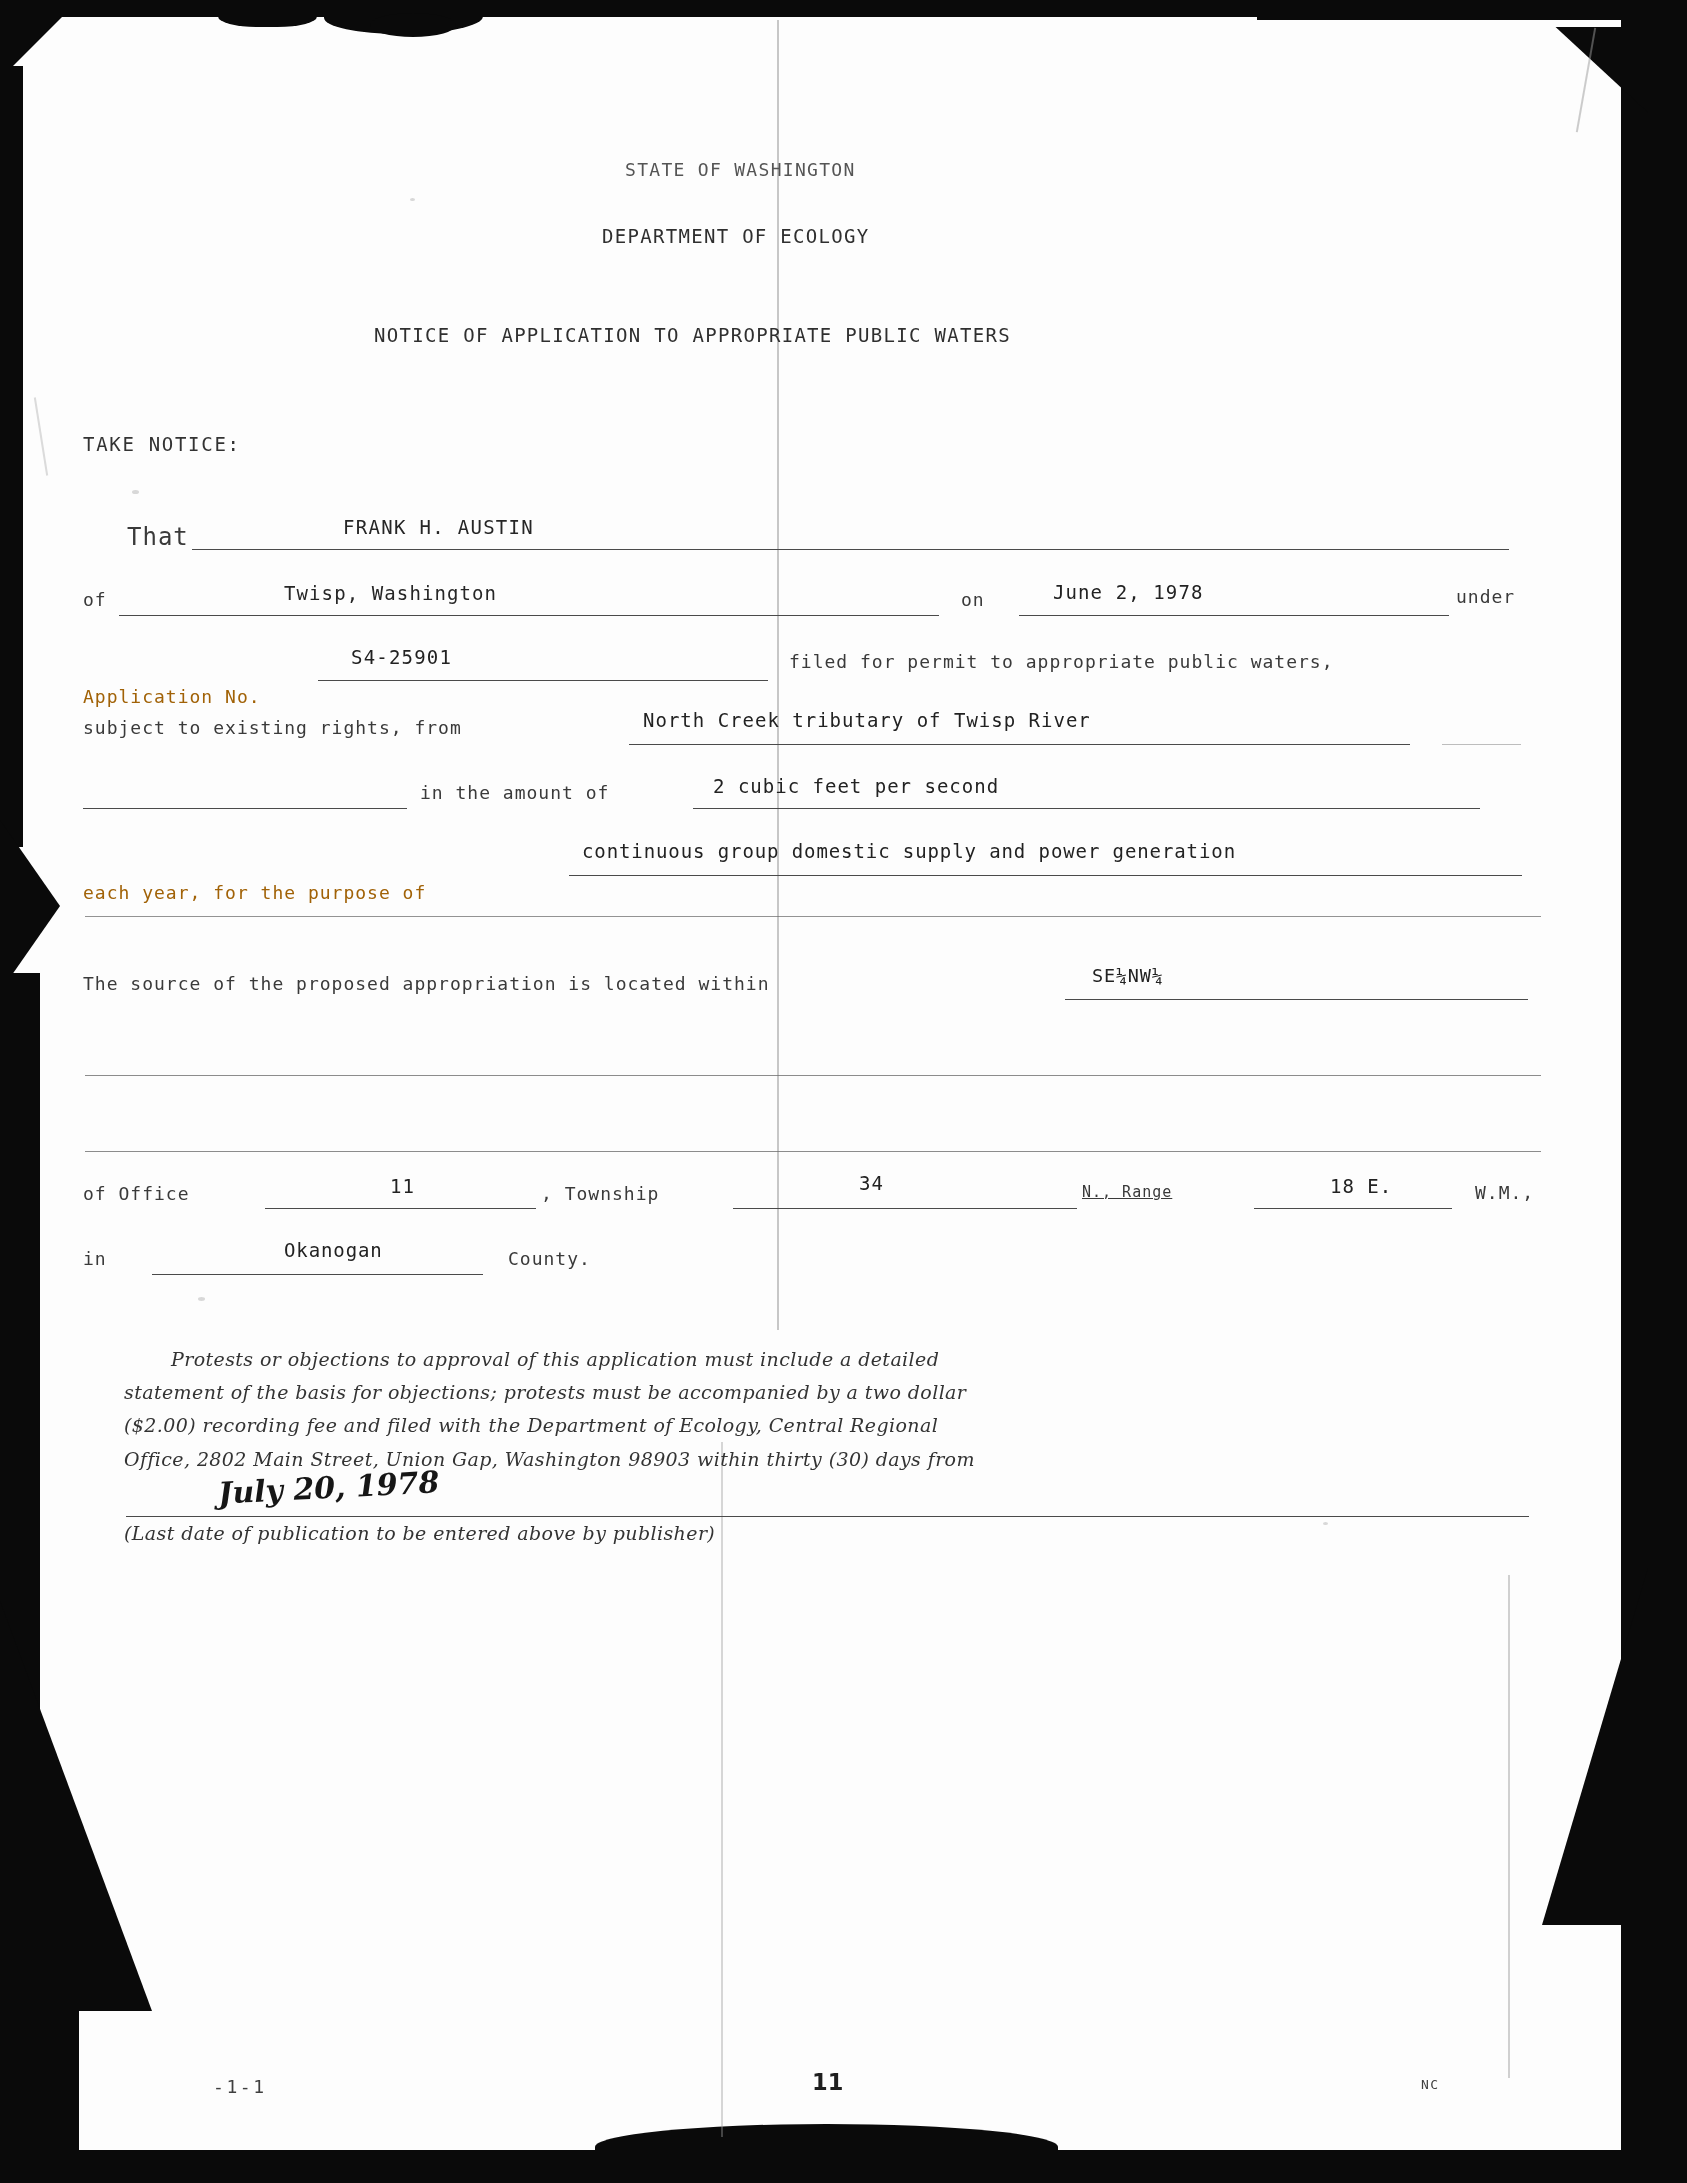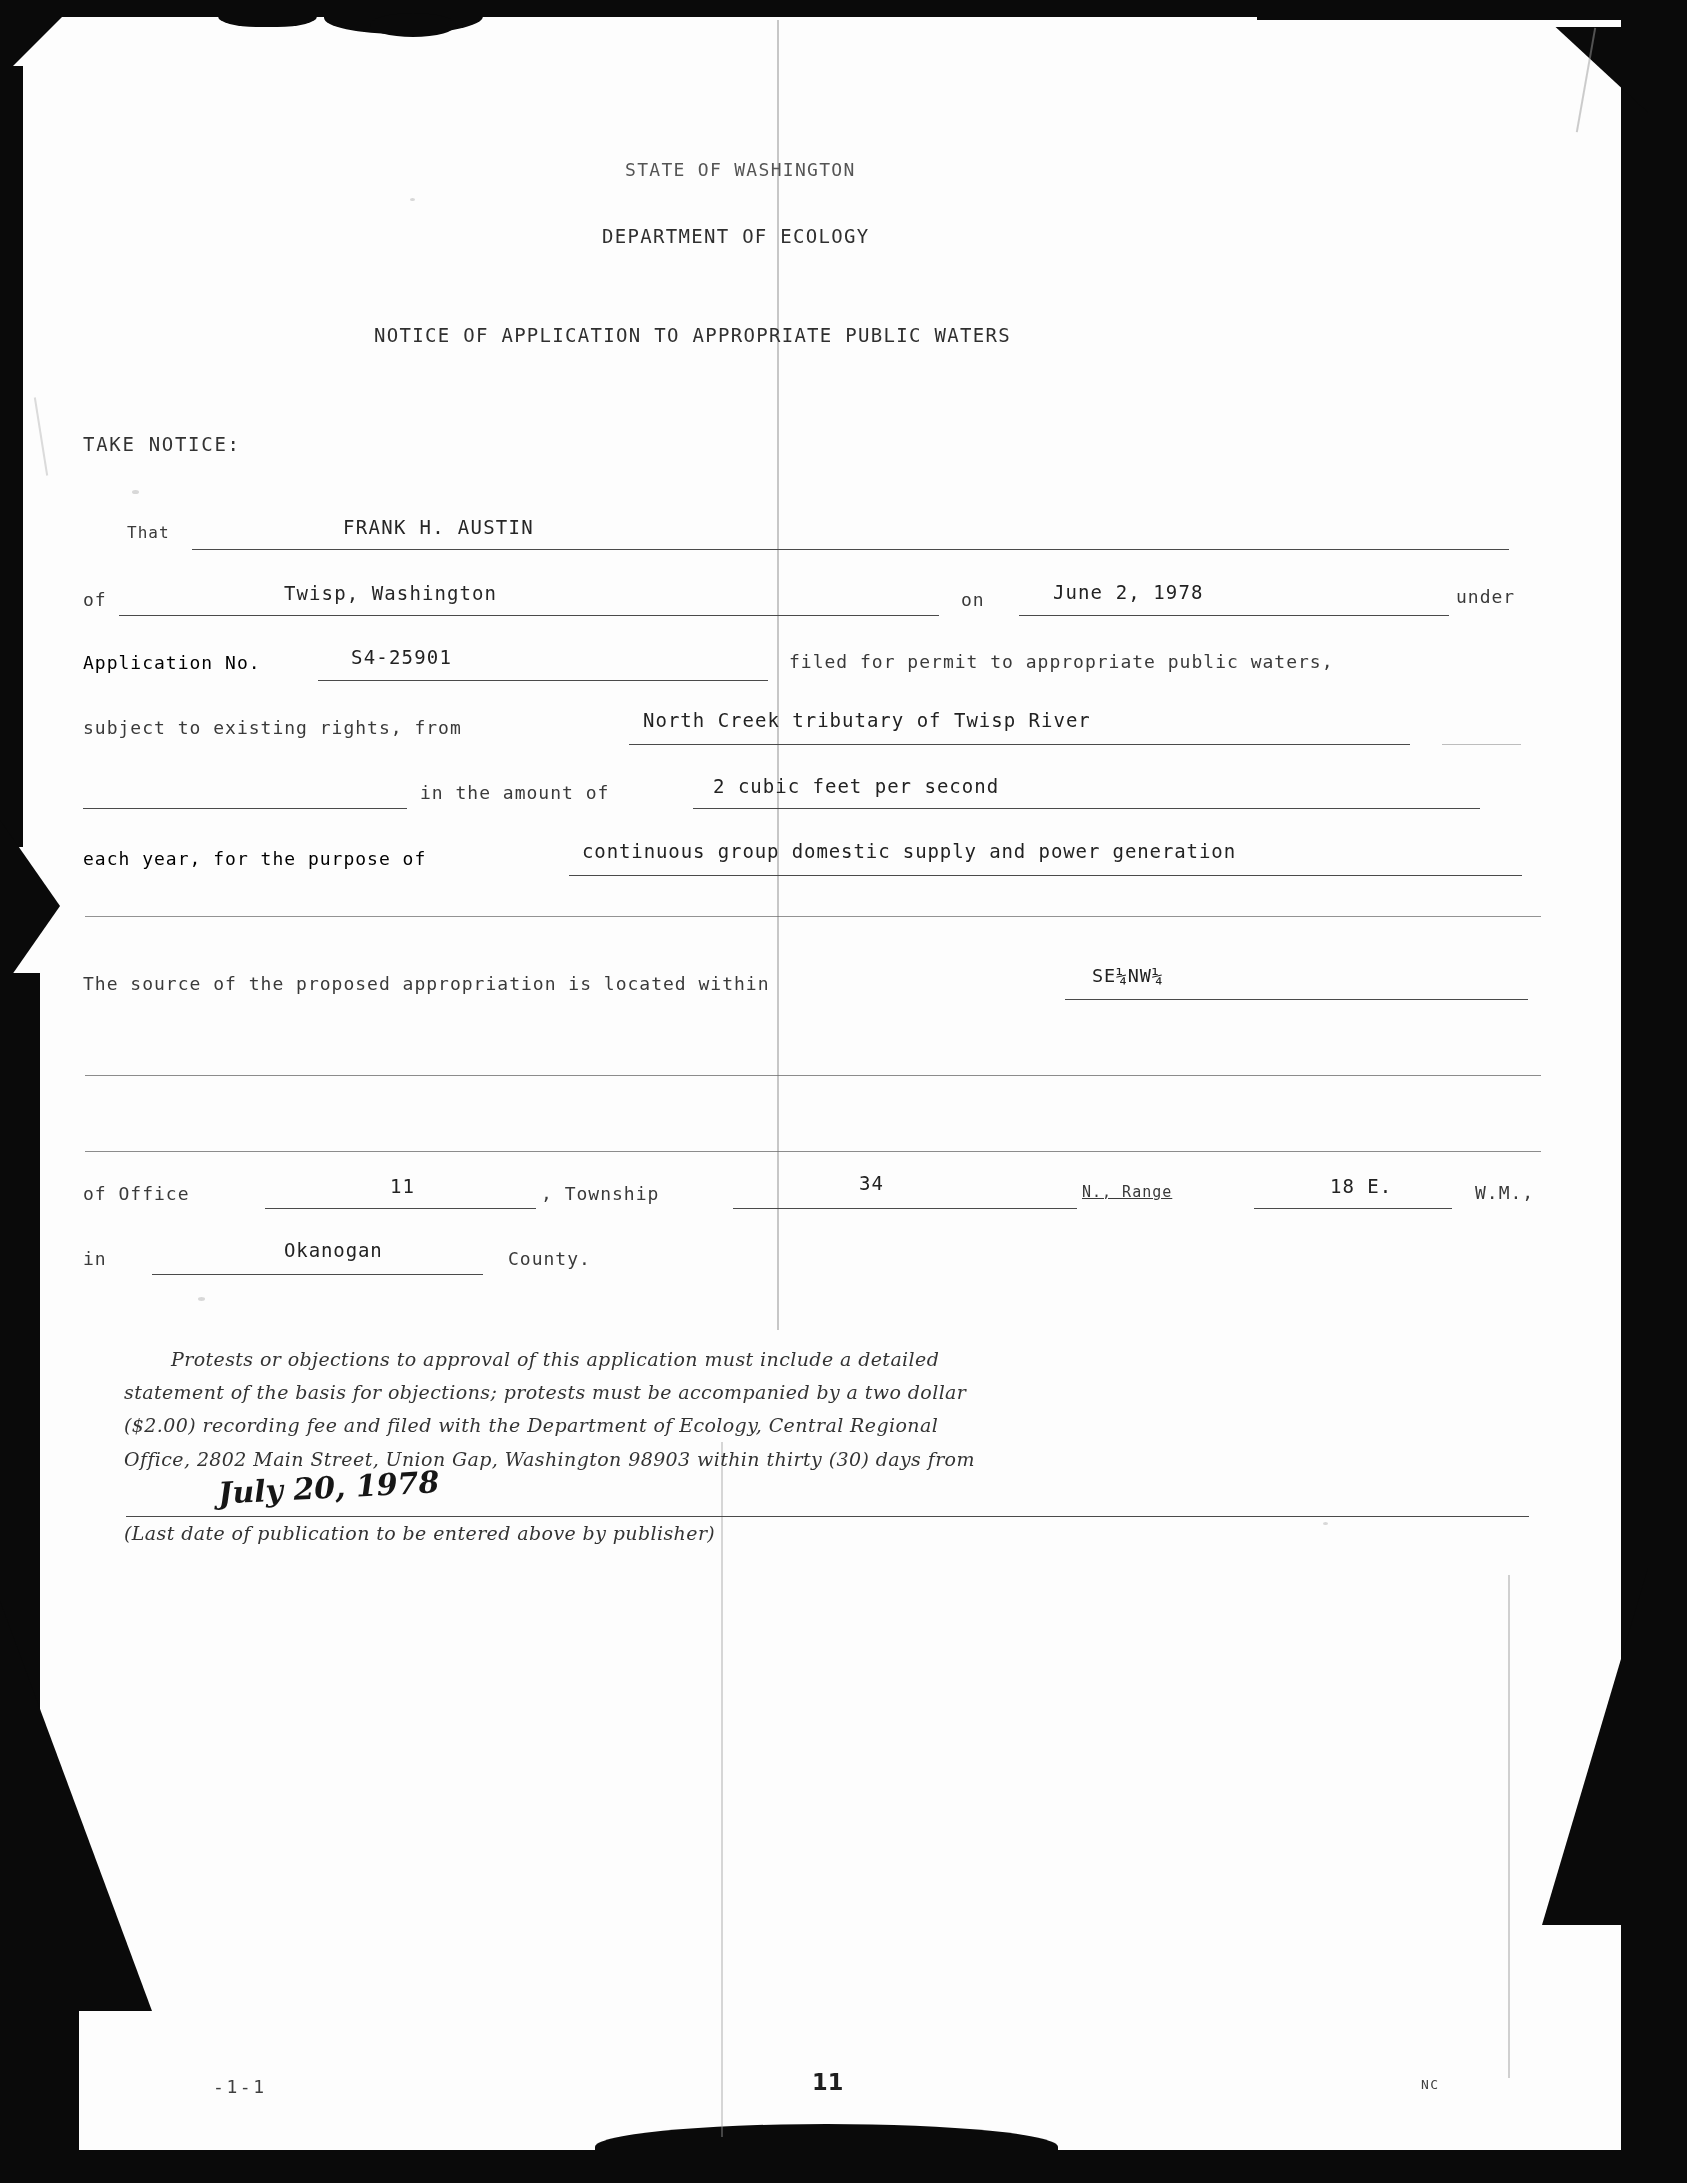--- a/index.html
+++ b/index.html
@@ -29,21 +29,21 @@
     width: 1380px;
     height: 2183px;
   }
   .t {
     position: absolute;
     white-space: pre;
     color: #3a3a3a;
     font-family: "DejaVu Sans Mono", monospace;
     letter-spacing: 1px;
   }
-  .faint { color: #000000; }
+  .faint { color: #a16207; margin-top: 34px; }
   .hand {
     font-family: "DejaVu Serif", serif;
     font-style: italic;
     color: #333;
   }
   .rule {
     position: absolute;
     height: 1.3px;
     background: #4a4a4a;
   }
@@ -122,21 +122,21 @@
   <div class="sheet">
 
     <div class="t blur-title" style="left:625px; top:159px; font-size:18px; letter-spacing:1.3px;">STATE OF WASHINGTON</div>
 
     <div class="t" style="left:602px; top:225px; font-size:19px; letter-spacing:1.3px; color:#2f2f2f;">DEPARTMENT OF ECOLOGY</div>
 
     <div class="t" style="left:374px; top:324px; font-size:19px; letter-spacing:1.3px; color:#2f2f2f;">NOTICE OF APPLICATION TO APPROPRIATE PUBLIC WATERS</div>
 
     <div class="t" style="left:83px; top:433px; font-size:19px; letter-spacing:1.7px; color:#333;">TAKE NOTICE:</div>
 
-    <div class="t" style="left:127px; top:523px; font-size:16px;">That</div>
+    <div class="t" style="left:127px; top:523px; font-size:24px;">That</div>
     <div class="t" style="left:343px; top:516px; font-size:19px; letter-spacing:1.3px; color:#262626;">FRANK H. AUSTIN</div>
     <div class="rule" style="left:192px; top:549px; width:1317px;"></div>
 
     <div class="t" style="left:83px; top:589px; font-size:18px;">of</div>
     <div class="t" style="left:284px; top:582px; font-size:19px; letter-spacing:1.1px; color:#262626;">Twisp, Washington</div>
     <div class="rule" style="left:119px; top:615px; width:820px;"></div>
 
     <div class="t" style="left:961px; top:589px; font-size:18px;">on</div>
     <div class="t" style="left:1053px; top:581px; font-size:19px; letter-spacing:1.1px; color:#222;">June 2, 1978</div>
     <div class="rule" style="left:1019px; top:615px; width:430px;"></div>

